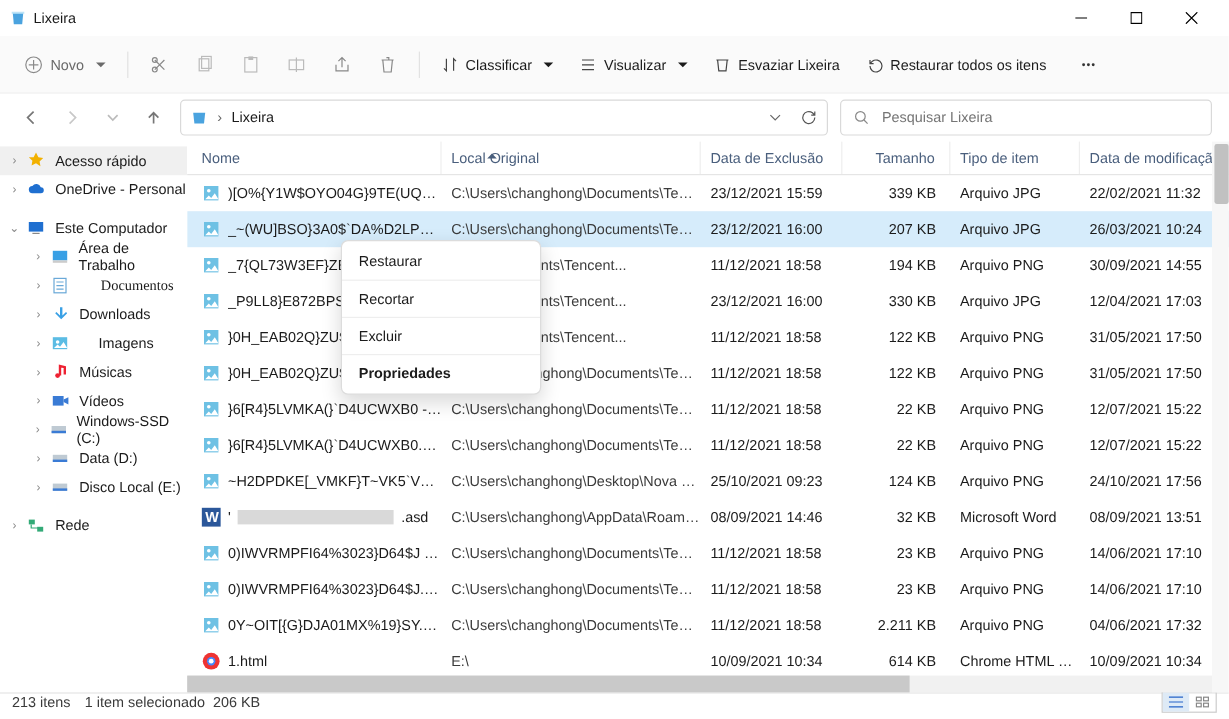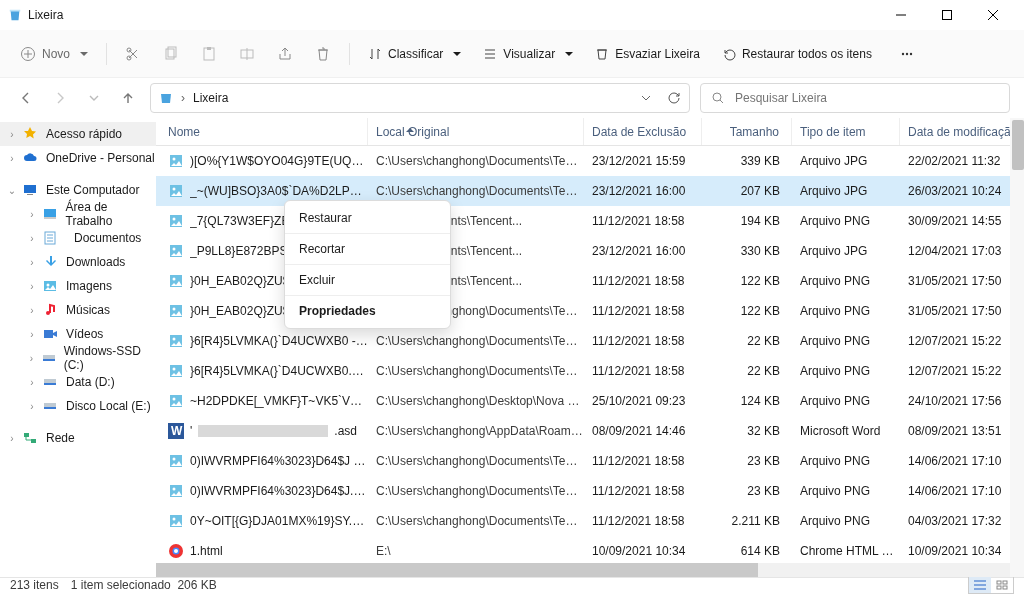--- a/index.html
+++ b/index.html
@@ -255,37 +255,37 @@
           <rect x="2" y="11" width="12" height="2" fill="#ccc"></rect>
         </svg>
         <span style="margin-left:4px;">Área de Trabalho</span>
       </div>
       <div class="item ind1">
         <span class="tw">›</span>
         <svg width="16" height="16">
           <rect x="3" y="2" width="10" height="12" fill="#fff" stroke="#6aa9d8"></rect>
           <path d="M5 5h6M5 8h6M5 11h6" stroke="#6aa9d8"></path>
         </svg>
-        <span style="margin-left:12px;">Documentos</span>
+        <span style="margin-left:22px;font-family:Liberation Serif, serif;">Documentos</span>
       </div>
       <div class="item ind1">
         <span class="tw">›</span>
         <svg width="16" height="16">
           <path fill="#39a0e5" d="M8 2v7l-3-3-1 1 5 5 5-5-1-1-3 3V2z"></path>
         </svg>
         <span style="margin-left:4px;">Downloads</span>
       </div>
       <div class="item ind1">
         <span class="tw">›</span>
         <svg width="16" height="16">
           <rect x="2" y="3" width="12" height="10" fill="#5bbce4"></rect>
           <circle cx="6" cy="7" r="1.5" fill="#fff"></circle>
           <path fill="#fff" d="M3 12l3-3 2 2 3-4 3 5z"></path>
         </svg>
-        <span style="margin-left:4px;">Imagens</span>
+        <span style="margin-left:20px;">Imagens</span>
       </div>
       <div class="item ind1">
         <span class="tw">›</span>
         <svg width="16" height="16">
           <circle cx="6" cy="11" r="2" fill="#e23"></circle>
           <path d="M8 11V3l4 1v6" fill="none" stroke="#e23" stroke-width="2"></path>
         </svg>
         <span style="margin-left:4px;">Músicas</span>
       </div>
       <div class="item ind1">
@@ -541,21 +541,21 @@
               <rect x="2" y="2" width="12" height="12" fill="#6ec1e4"></rect>
               <circle cx="6" cy="6" r="1.5" fill="#fff"></circle>
               <path fill="#fff" d="M3 13l3-3 2 2 3-4 3 5z"></path>
             </svg>
             <span class="cell" style="padding-left:0;">0Y~OIT[{G}DJA01MX%19}SY.png</span>
           </div>
           <div class="cell co">C:\Users\changhong\Documents\Tencent...</div>
           <div class="cell cd">11/12/2021 18:58</div>
           <div class="cell cs">2.211 KB</div>
           <div class="cell ct">Arquivo PNG</div>
-          <div class="cell cm">04/03/2021 17:32</div>
+          <div class="cell cm">04/06/2021 17:32</div>
         </div>
         <div class="row">
           <div class="cn">
             <svg class="fic">
               <circle cx="8" cy="8" r="7" fill="#e33"></circle>
               <circle cx="8" cy="8" r="3.5" fill="#48f"></circle>
               <circle cx="8" cy="8" r="2" fill="#fff"></circle>
             </svg>
             <span class="cell" style="padding-left:0;">1.html</span>
           </div>

